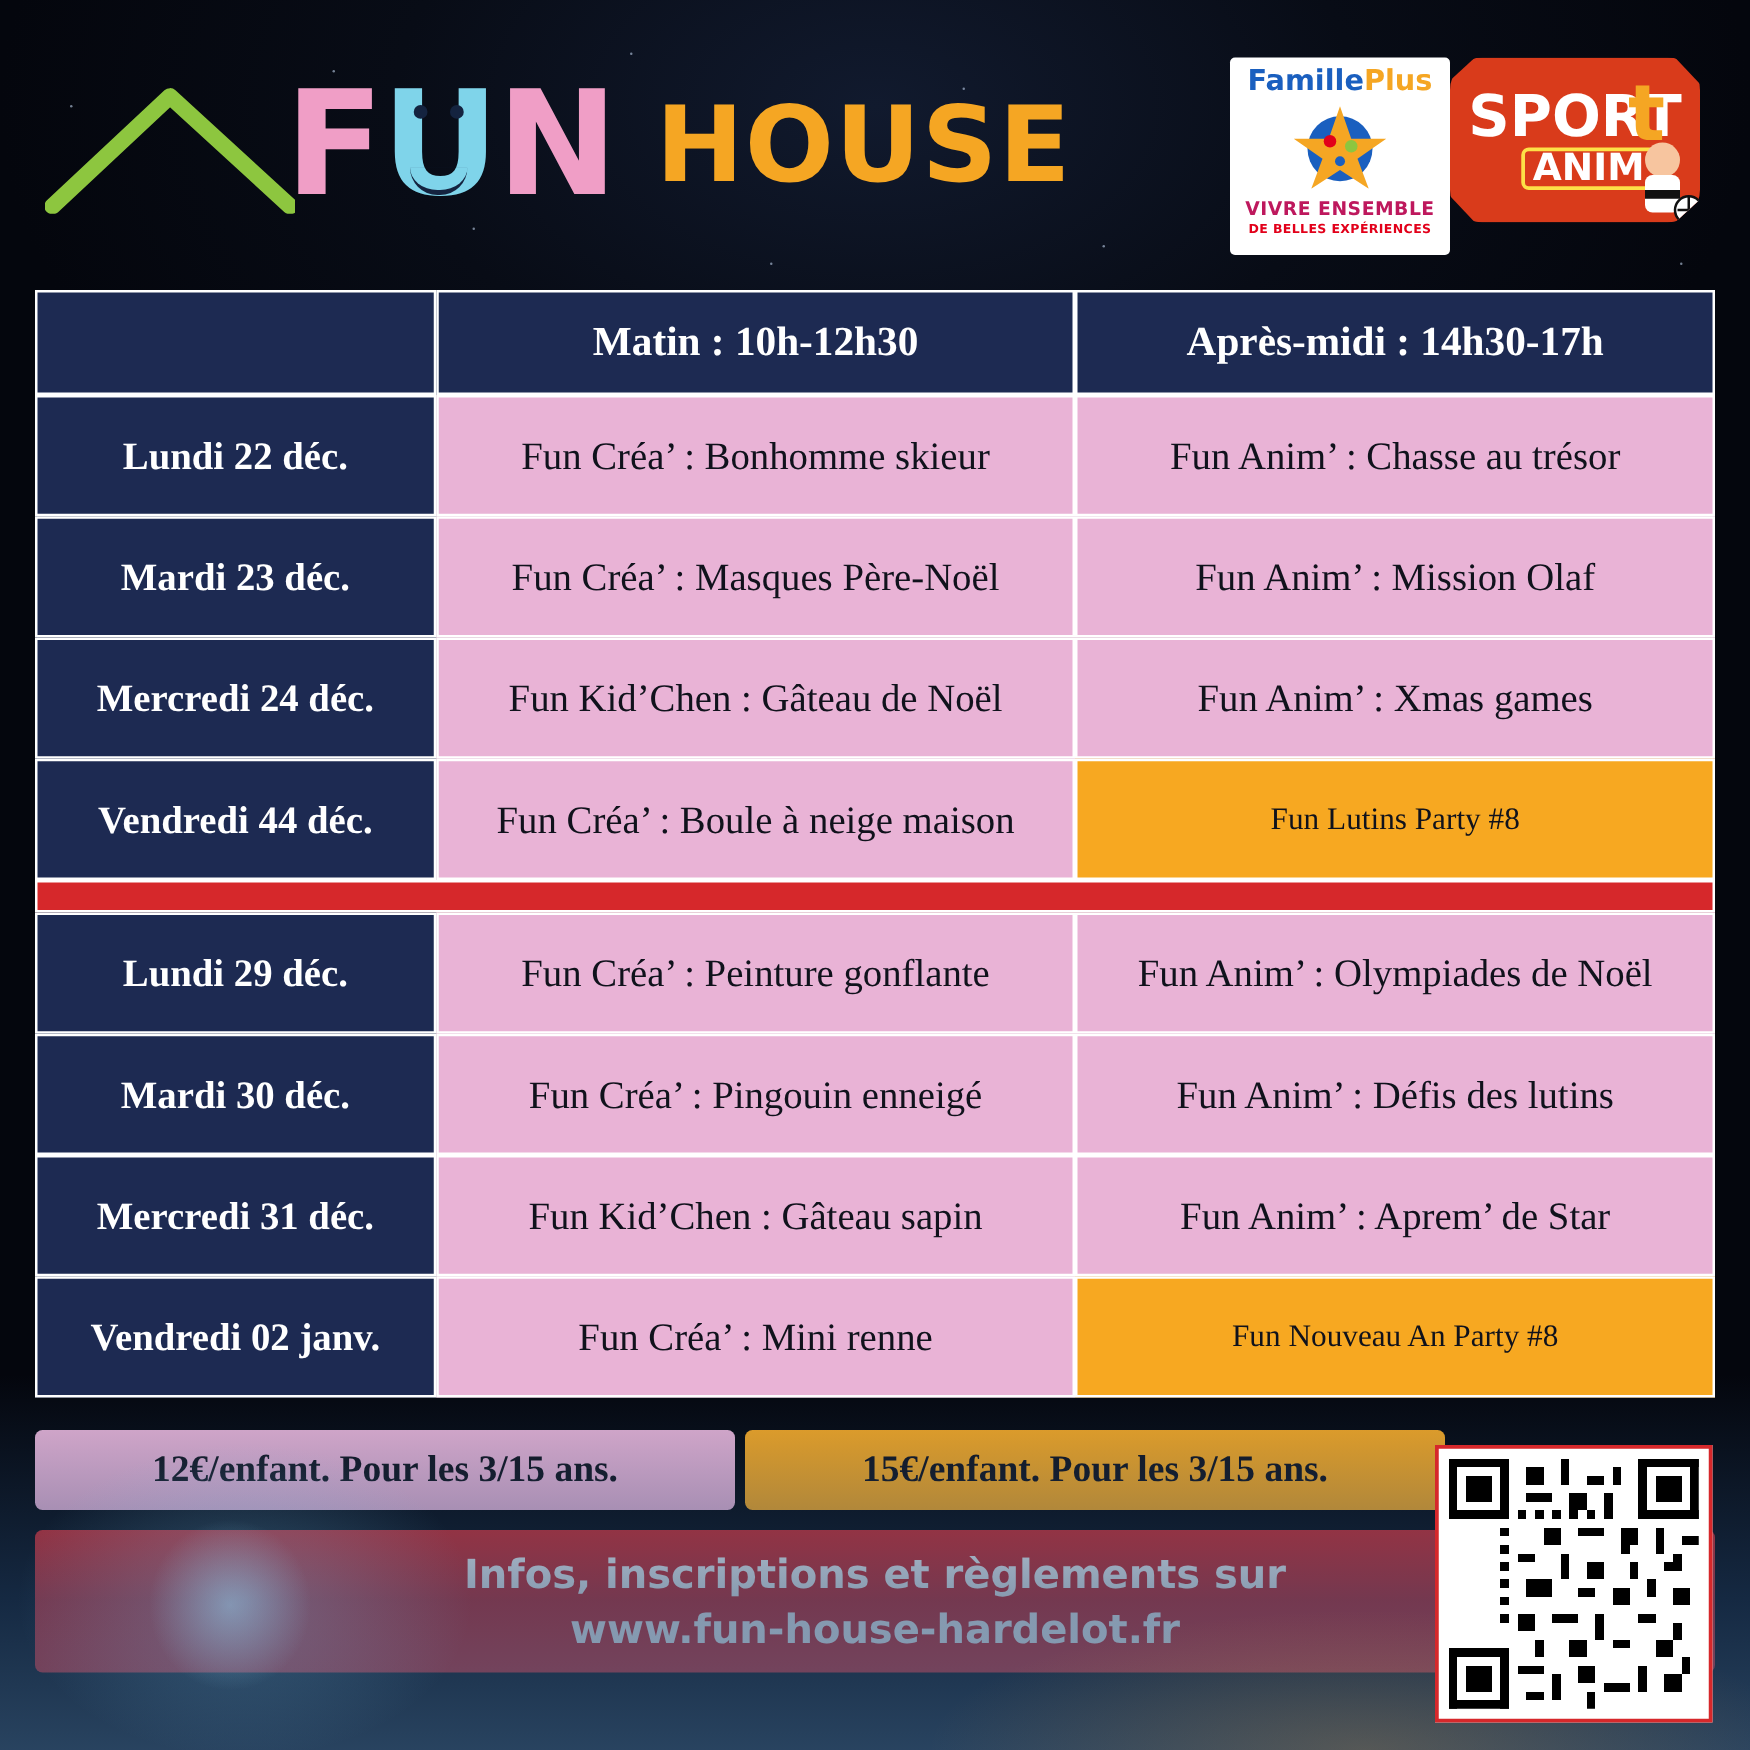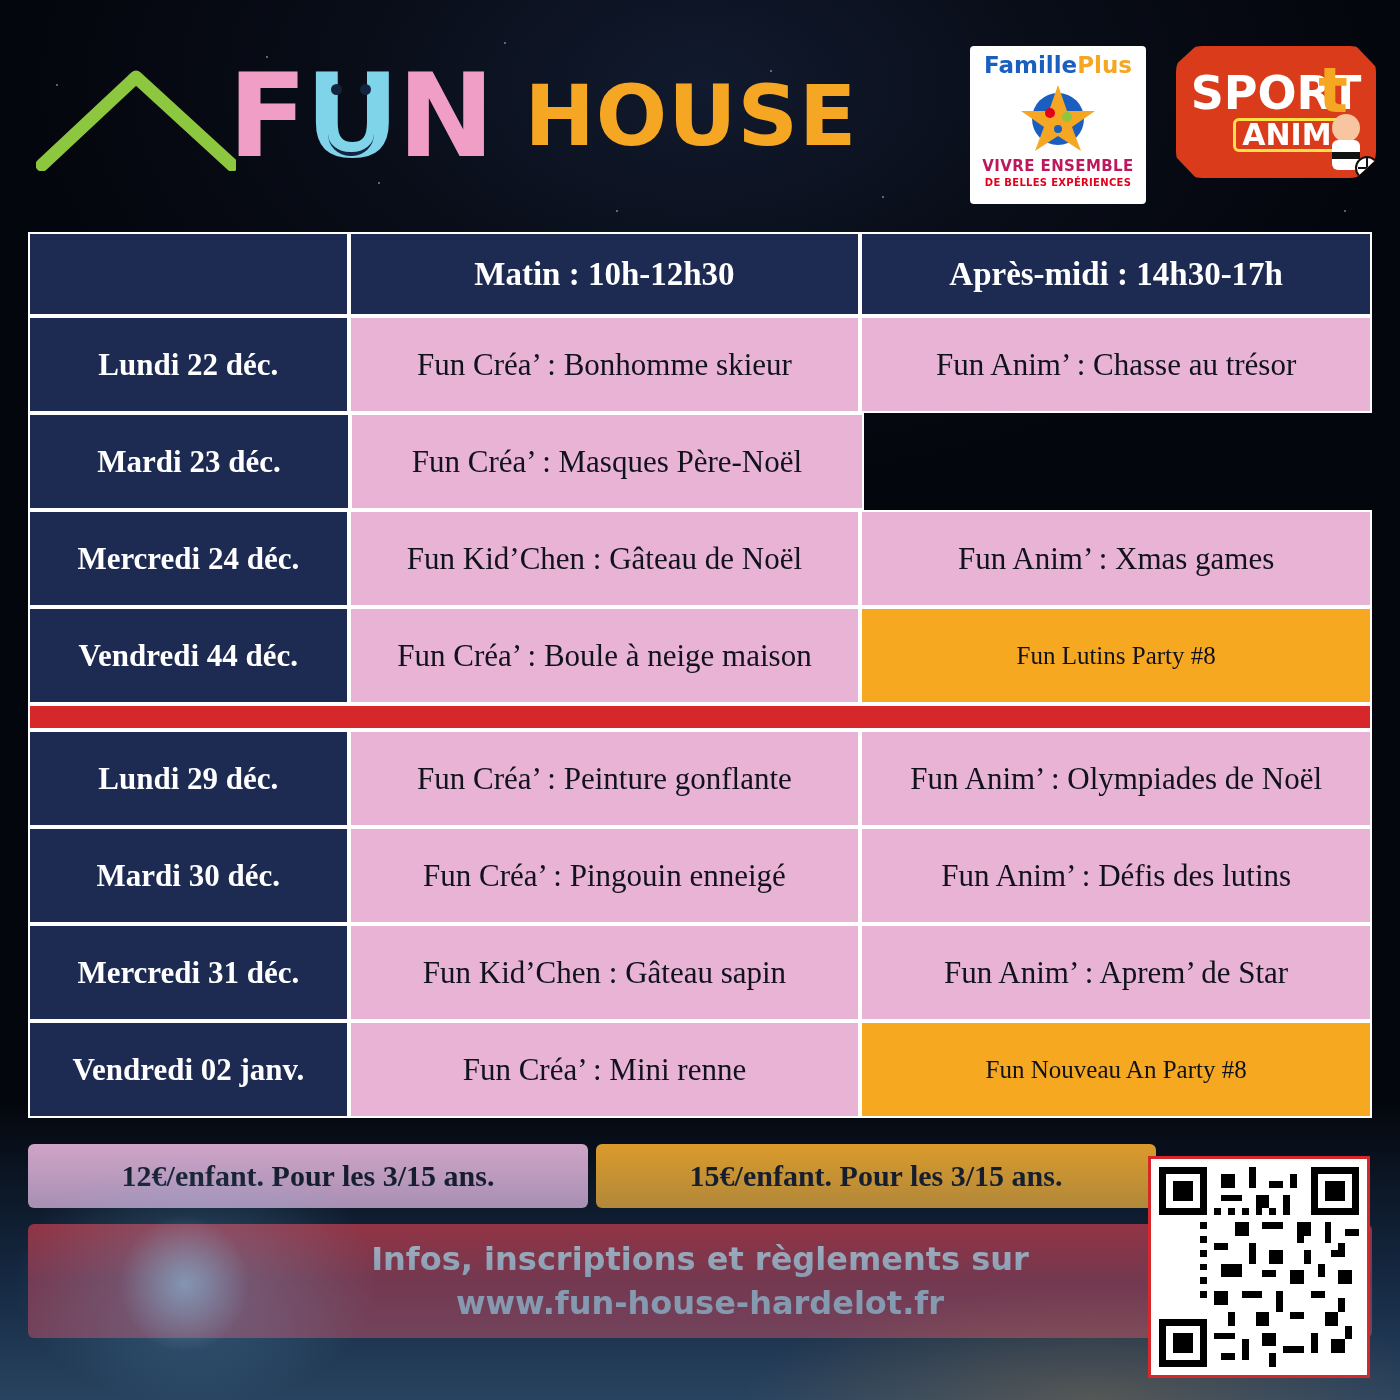--- a/index.html
+++ b/index.html
@@ -67,21 +67,21 @@
     letter-spacing: 1px; margin-left: 22px; line-height: 1;
   }
   .eyes { position: absolute; top: 26px; left: 50%; transform: translateX(-50%); display: flex; gap: 18px; }
   .eyes span { width: 11px; height: 11px; background: #14233f; border-radius: 50%; display:block; }
   .smile {
     position: absolute; bottom: 18px; left: 50%; transform: translateX(-50%);
     width: 46px; height: 22px; border-bottom: 4px solid #14233f;
     border-radius: 0 0 40px 40px;
   }
 
-  .badges { position: absolute; right: 24px; top: 46px; display: flex; gap: 30px; align-items: flex-start; }
+  .badges { position: absolute; right: 40px; top: 46px; display: flex; align-items: flex-start; }
   .famille-plus {
     width: 176px; height: 158px; background: #fff; border-radius: 4px;
     display: flex; flex-direction: column; align-items: center; justify-content: flex-start;
     padding-top: 8px;
   }
   .fp-title { font-family: "DejaVu Sans", sans-serif; font-weight: 700; font-size: 23px; line-height: 1; }
   .fp-title .a { color: #1a5fbf; }
   .fp-title .b { color: #f5a623; }
   .fp-star { margin: 4px 0 2px; }
   .fp-sub1 { font-family: "DejaVu Sans", sans-serif; font-weight: 700; font-size: 15px; color: #be185d; letter-spacing: .4px; }
@@ -260,20 +260,21 @@
     </div>
 
     <div class="row body-row">
       <div class="cell c-day day">Lundi 22 déc.</div>
       <div class="cell c-slot act">Fun Créa’ : Bonhomme skieur</div>
       <div class="cell c-slot act">Fun Anim’ : Chasse au trésor</div>
     </div>
     <div class="row body-row">
       <div class="cell c-day day">Mardi 23 déc.</div>
       <div class="cell c-slot act">Fun Créa’ : Masques Père-Noël</div>
+      <div class="cell c-slot act">Fun Anim’ : Mission Olaf</div>
     </div>
     <div class="row body-row">
       <div class="cell c-day day">Mercredi 24 déc.</div>
       <div class="cell c-slot act">Fun Kid’Chen : Gâteau de Noël</div>
       <div class="cell c-slot act">Fun Anim’ : Xmas games</div>
     </div>
     <div class="row body-row">
       <div class="cell c-day day">Vendredi 44 déc.</div>
       <div class="cell c-slot act">Fun Créa’ : Boule à neige maison</div>
       <div class="cell c-slot party">Fun Lutins Party #8</div>

